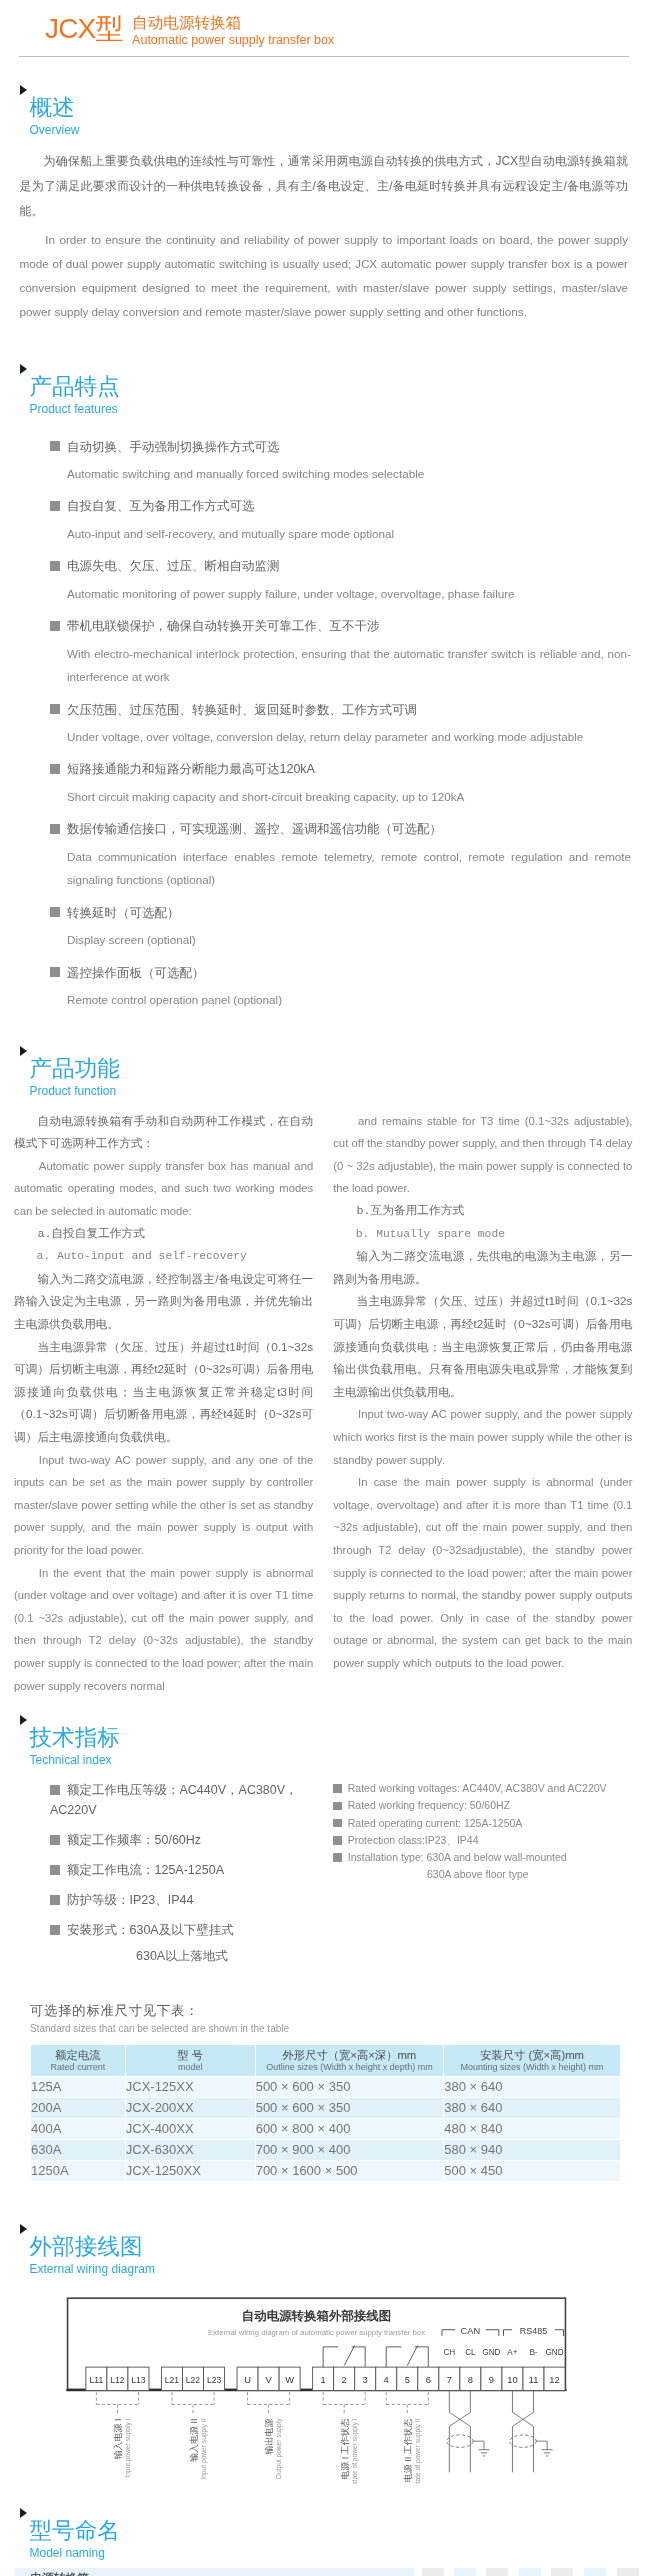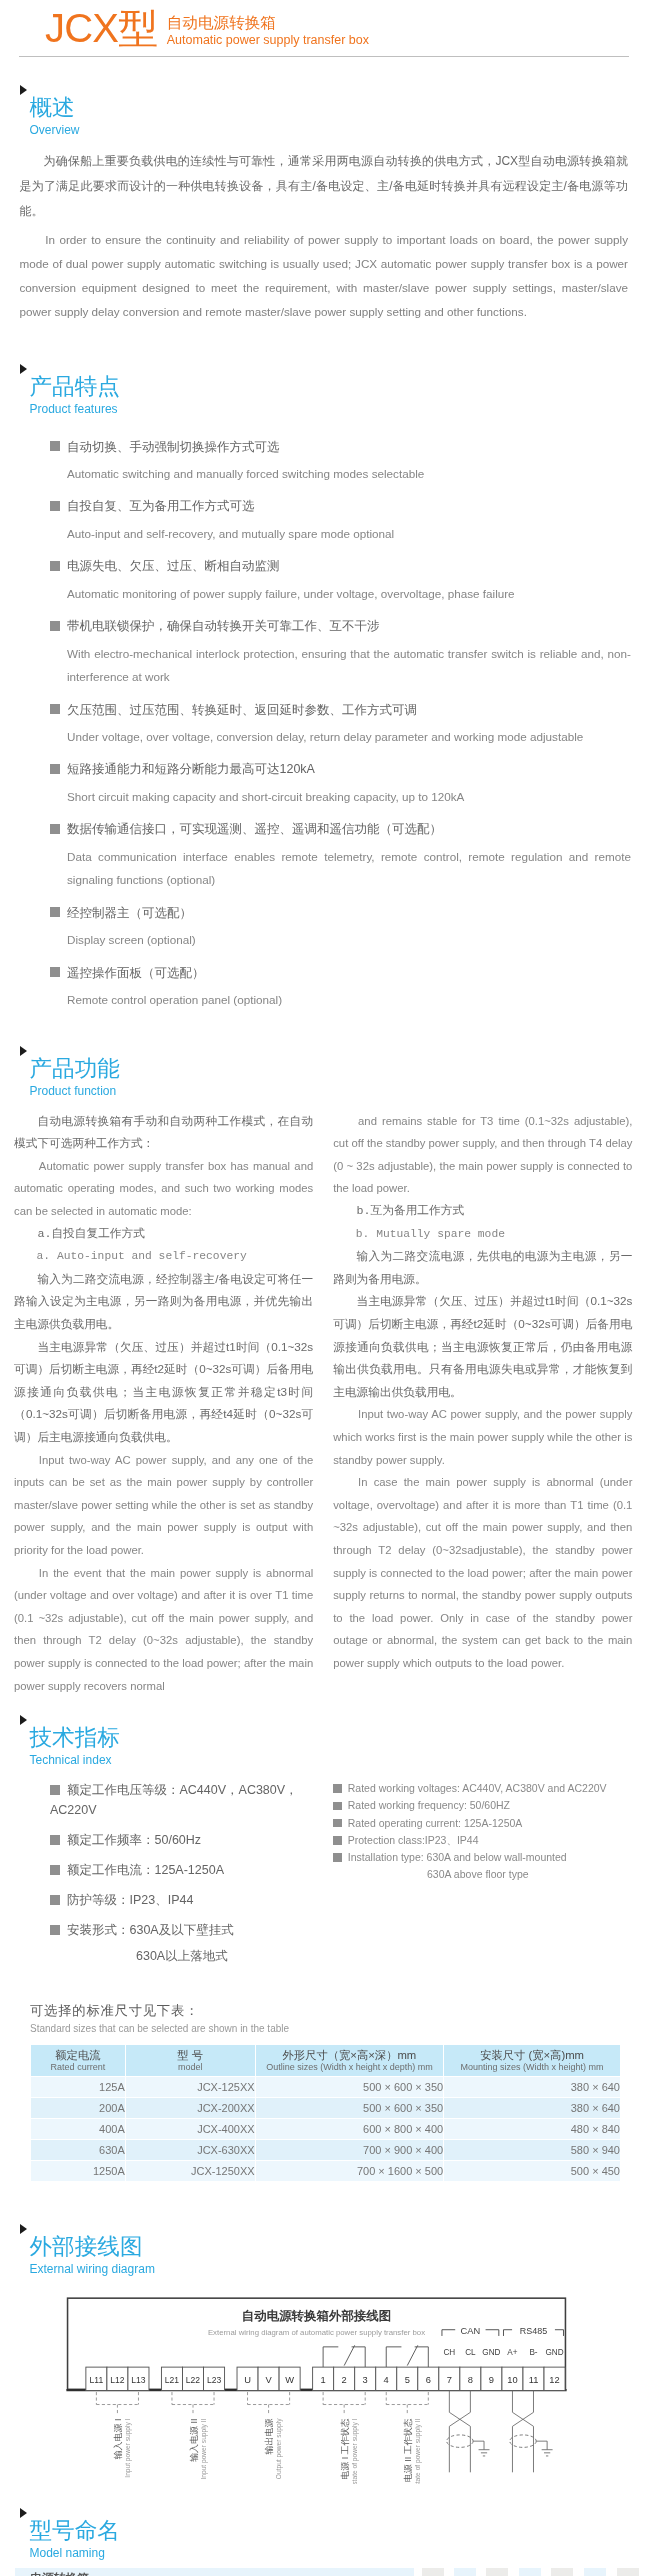--- a/index.html
+++ b/index.html
@@ -1,21 +1,21 @@
 <!DOCTYPE html>
 <html style="font-size:12.5px"><head>
 <meta charset="utf-8">
 <style>
   * { box-sizing: border-box; margin: 0; padding: 0; }
   html,body { width: 648px; background:#fff; font-family:"Liberation Sans", sans-serif; }
   body { height: 2576px; overflow: hidden; position: relative; }
 
   
   .header { display:flex; align-items:flex-start; padding-top:9.4px; margin-left:45px; }
-  .brand { color:#f0741e; font-size:40px; line-height:39px; font-weight:400; letter-spacing:-0.8px; }
+  .brand { color:#f0741e; font-size:28px; line-height:39px; font-weight:400; letter-spacing:-0.8px; }
   .brand-sub { margin:3.9px 0 0 9.4px; color:#f0741e; }
   .brand-sub .cn { font-size:15.6px; line-height:19px; }
   .brand-sub .en { font-size:12.5px; line-height:15.6px; margin-top:0.8px; }
   .rule { height:0.8px; background:#bfbfbf; margin:7px 19px 0 19px; }
 
   
   .sec-head { display:flex; margin-left:19.5px;flex-direction:column; }
   .tri { width:0; height:0; border-left:7.8px solid #1c1c1c; border-top:5.5px solid transparent; border-bottom:5.5px solid transparent; margin-top:8.6px; }
   .sec-titles { margin-left:10px; }
   .sec-cn { color:#2aa9e0; font-size:22.6px; line-height:26px; font-weight:400; }
@@ -50,21 +50,21 @@
   .sq-sm { display:inline-block; width:8.6px; height:8.6px; background:#8f8f8f; margin-right:6.2px; vertical-align:-0.8px; }
   .tech-cont-en { font-size:10.5px; color:#8a8a8a; line-height:16.4px; margin-left:94px; }
 
   
   .size-note-cn { margin:26.5px 0 0 30px; font-size:13.3px; color:#5c5c5c; letter-spacing:0.8px; }
   .size-note-en { margin:3.1px 0 0 30px; font-size:10px; color:#9a9a9a; }
   table.sizes { margin:9.4px 0 0 30px; width:591px; border-collapse:separate; border-spacing:1.6px; }
   table.sizes th { background:#c6e9f8; font-weight:400; padding:3.1px 1.6px; }
   table.sizes th .cn { display:block; font-size:11.3px; color:#4c4c4c; line-height:14px; }
   table.sizes th .en { display:block; font-size:9px; color:#6e6e6e; line-height:11px; }
-  table.sizes td { text-align:right; font-size:11px; color:#767676; height:20px; }
+  table.sizes td { text-align:left; font-size:13px; color:#767676; height:20px; }
   table.sizes tr.odd td { background:#edf7fd; }
   table.sizes tr.even td { background:#e0f1fa; }
   .col-current { width:16%; } .col-model { width:22%; } .col-outline { width:32%; } .col-mount { width:30%; }
 
   
   .wiring-svg { display:block; margin:20px 0 0 66px; }
 
   
   .stair { position:relative; margin:7.8px 0 0 15px; width:624px; height:284px; }
   .band { position:absolute; left:0; height:33px; padding:2.3px 0 0 15.6px; }
@@ -150,21 +150,21 @@
   </div>
   <div class="feat">
     <div class="feat-cn"><span class="sq"></span><span>短路接通能力和短路分断能力最高可达120kA</span></div>
     <div class="feat-en">Short circuit making capacity and short-circuit breaking capacity, up to 120kA</div>
   </div>
   <div class="feat">
     <div class="feat-cn"><span class="sq"></span><span>数据传输通信接口，可实现遥测、遥控、遥调和遥信功能（可选配）</span></div>
     <div class="feat-en">Data communication interface enables remote telemetry, remote control, remote regulation and remote signaling functions (optional)</div>
   </div>
   <div class="feat">
-    <div class="feat-cn"><span class="sq"></span><span>经控制器主（可选配）</span></div>
+    <div class="feat-cn"><span class="sq"></span><span>转换延时（可选配）</span></div>
     <div class="feat-en">Display screen (optional)</div>
   </div>
   <div class="feat">
     <div class="feat-cn"><span class="sq"></span><span>遥控操作面板（可选配）</span></div>
     <div class="feat-en">Remote control operation panel (optional)</div>
   </div>
 </div>
 
 <div class="sec-head mt34">
   <span class="tri"></span>

